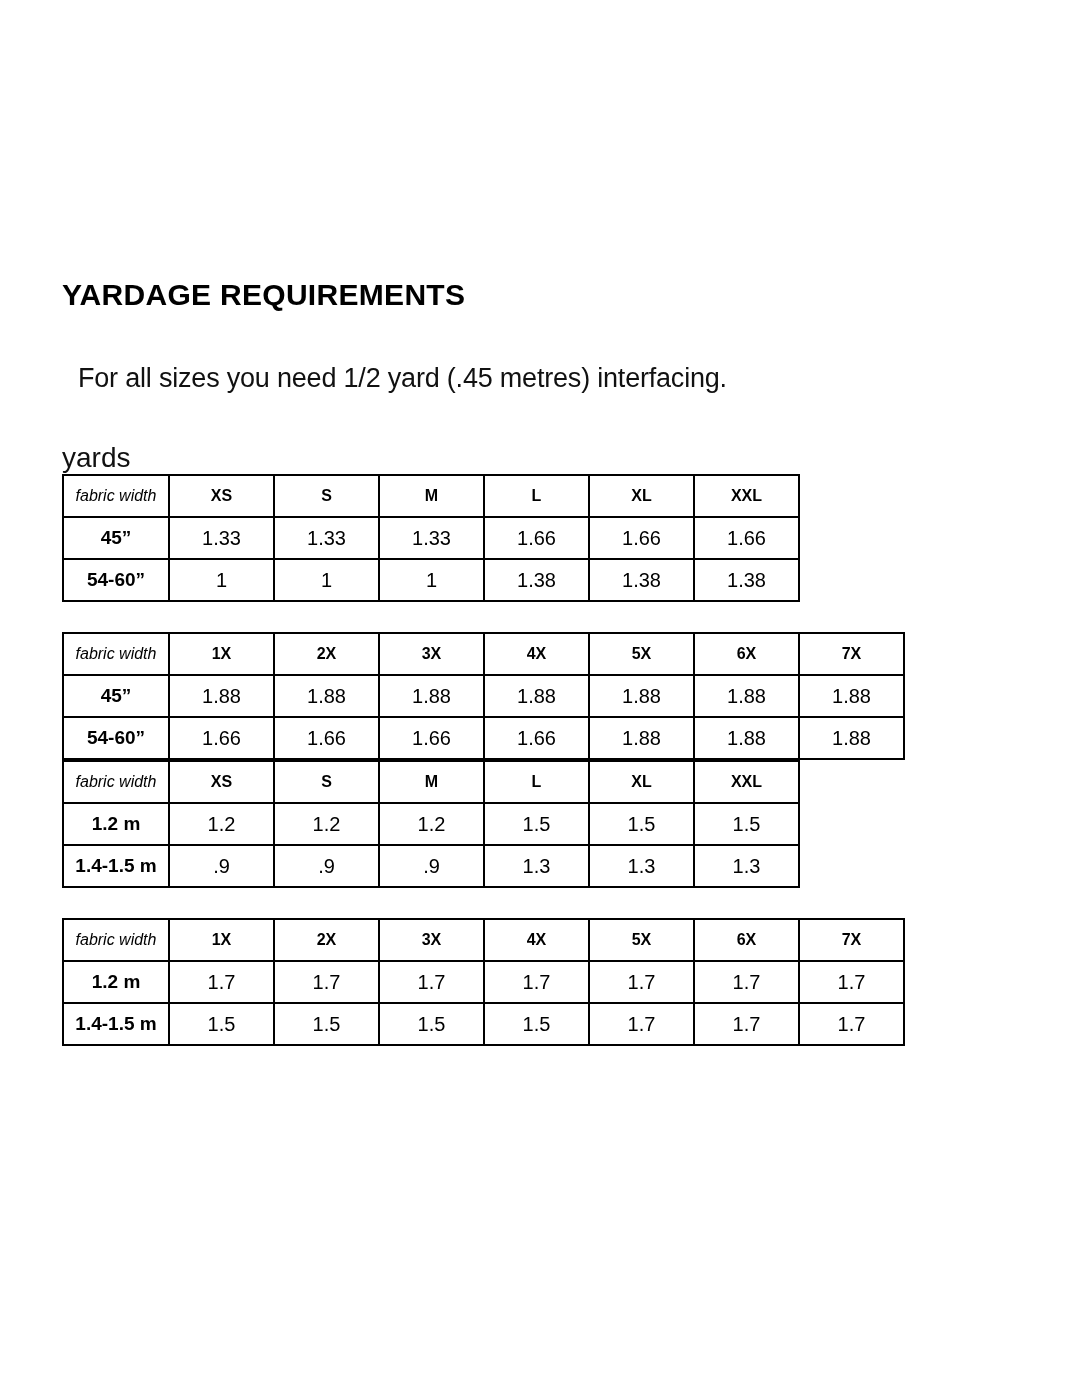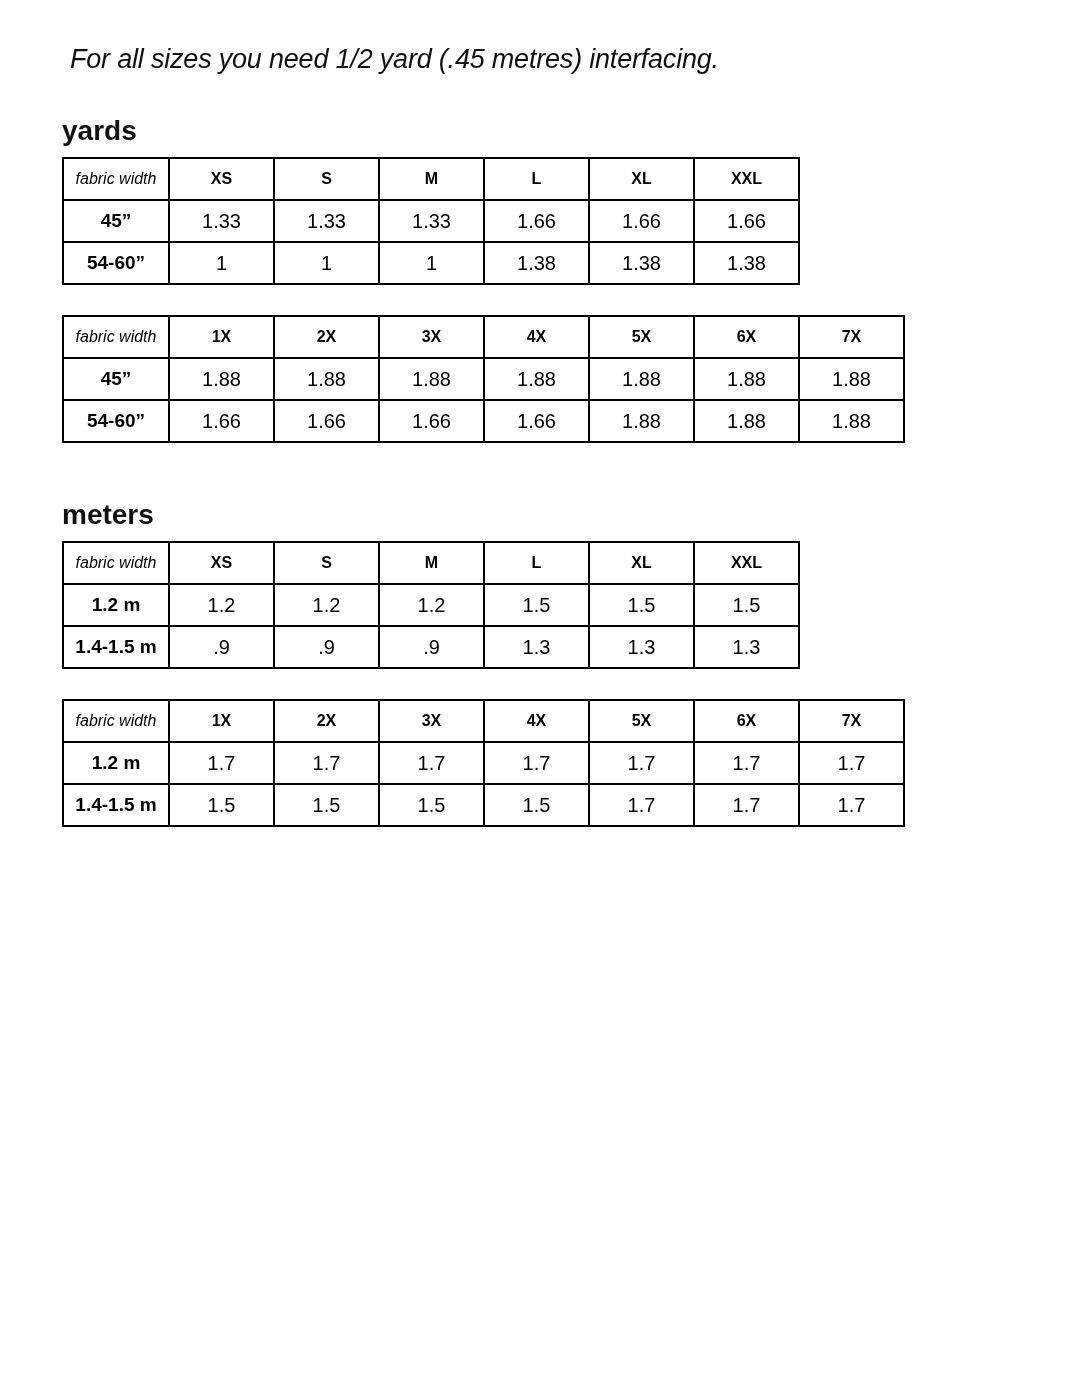--- a/index.html
+++ b/index.html
@@ -25,32 +25,31 @@
     font-size: 30px;
     font-weight: bold;
     letter-spacing: 0.3px;
     margin: 0;
     padding-top: 278px;
     line-height: 1.1;
   }
   .intro {
     font-size: 27px;
     font-weight: 400;
-    margin: 8px;
+    margin: 16px;
     padding-top: 36px;
     letter-spacing: -0.2px;
     color: #111;
-    font-style: italic;
   }
   .unit-label {
     font-size: 28px;
-    font-weight: 700;
+    font-weight: 400;
     margin: 0;
     padding-top: 32px;
-    padding-bottom: 10px;
+    padding-bottom: 0;
     color: #111;
   }
   table.yardage {
     border-collapse: collapse;
     table-layout: fixed;
     border: 2.5px solid #000;
     padding-left: 15px;
   }
   table.yardage td {
     border: 2px solid #000;
@@ -81,20 +80,21 @@
   .t6 col.first, .t7 col.first { width: 106px; }
   .t6 col.rest { width: 105px; }
   .t7 col.rest { width: 105px; }
   .spacer-small { height: 30px; }
 </style>
 </head>
 <body>
 
 <div class="page">
 
+  <h1 class="doc-title">YARDAGE REQUIREMENTS</h1>
 
   <p class="intro">For all sizes you need 1/2 yard (.45 metres) interfacing.</p>
 
   <h2 class="unit-label">yards</h2>
 
   <table class="yardage t6">
     <colgroup>
         <col class="first">
         <col class="rest">
         <col class="rest">
@@ -174,21 +174,20 @@
         <td>1.66</td>
         <td>1.66</td>
         <td>1.66</td>
         <td>1.88</td>
         <td>1.88</td>
         <td>1.88</td>
       </tr>
     </tbody>
   </table>
 
-  <h2 class="unit-label" style="padding-top:56px;">meters</h2>
 
   <table class="yardage t6">
     <colgroup>
         <col class="first">
         <col class="rest">
         <col class="rest">
         <col class="rest">
         <col class="rest">
         <col class="rest">
         <col class="rest">

